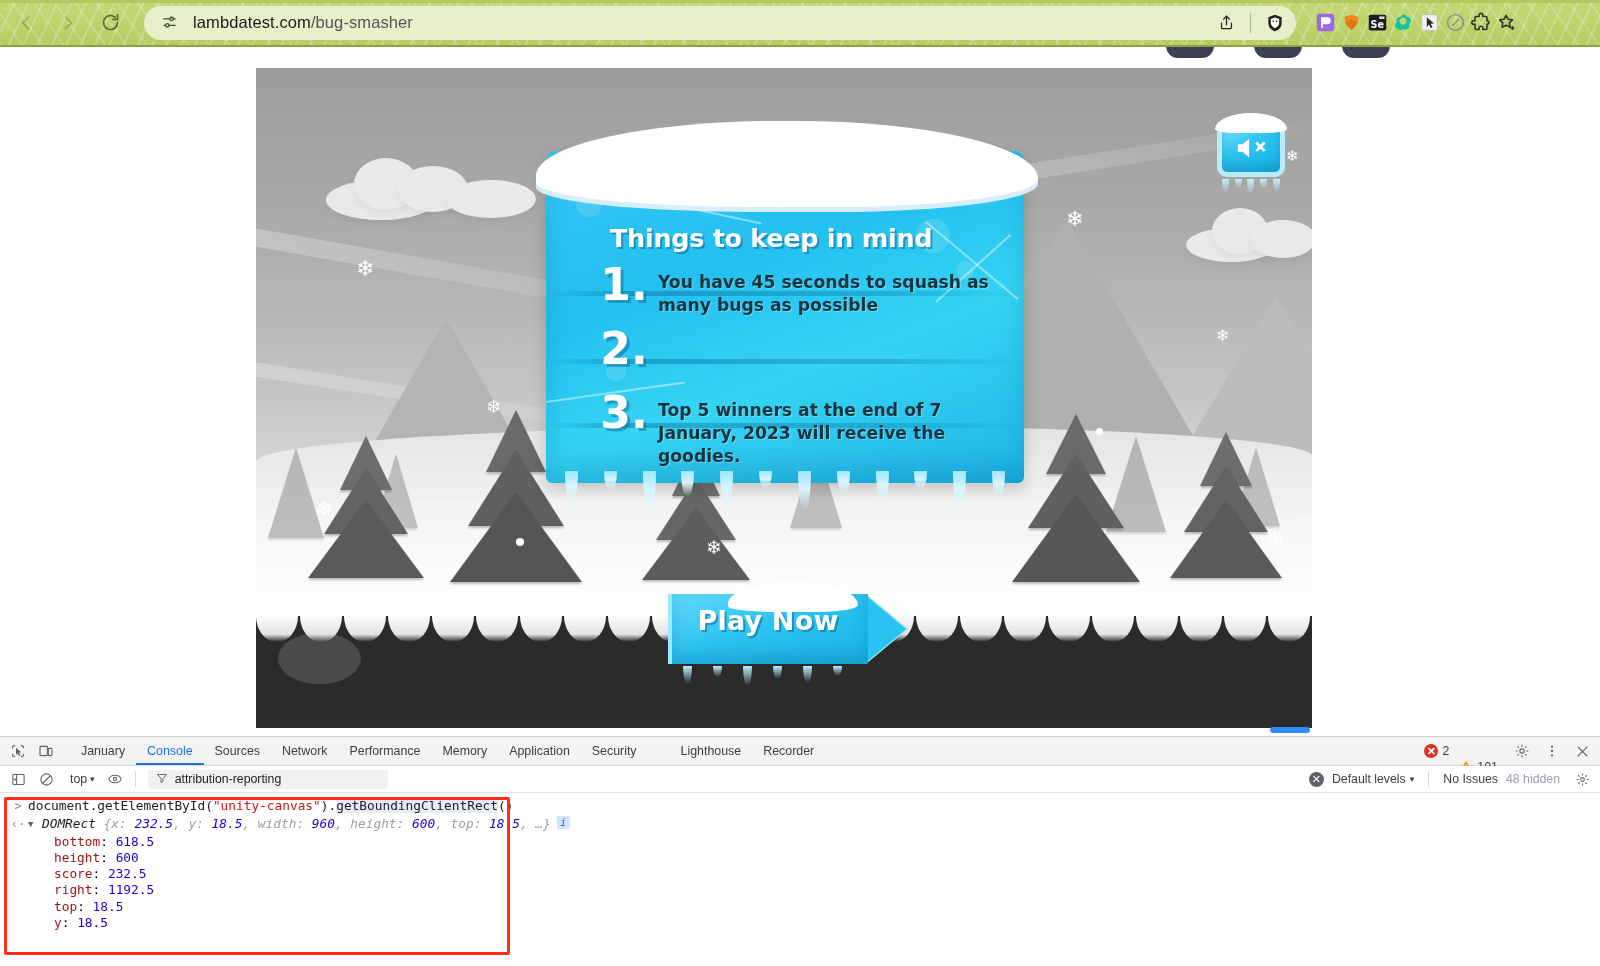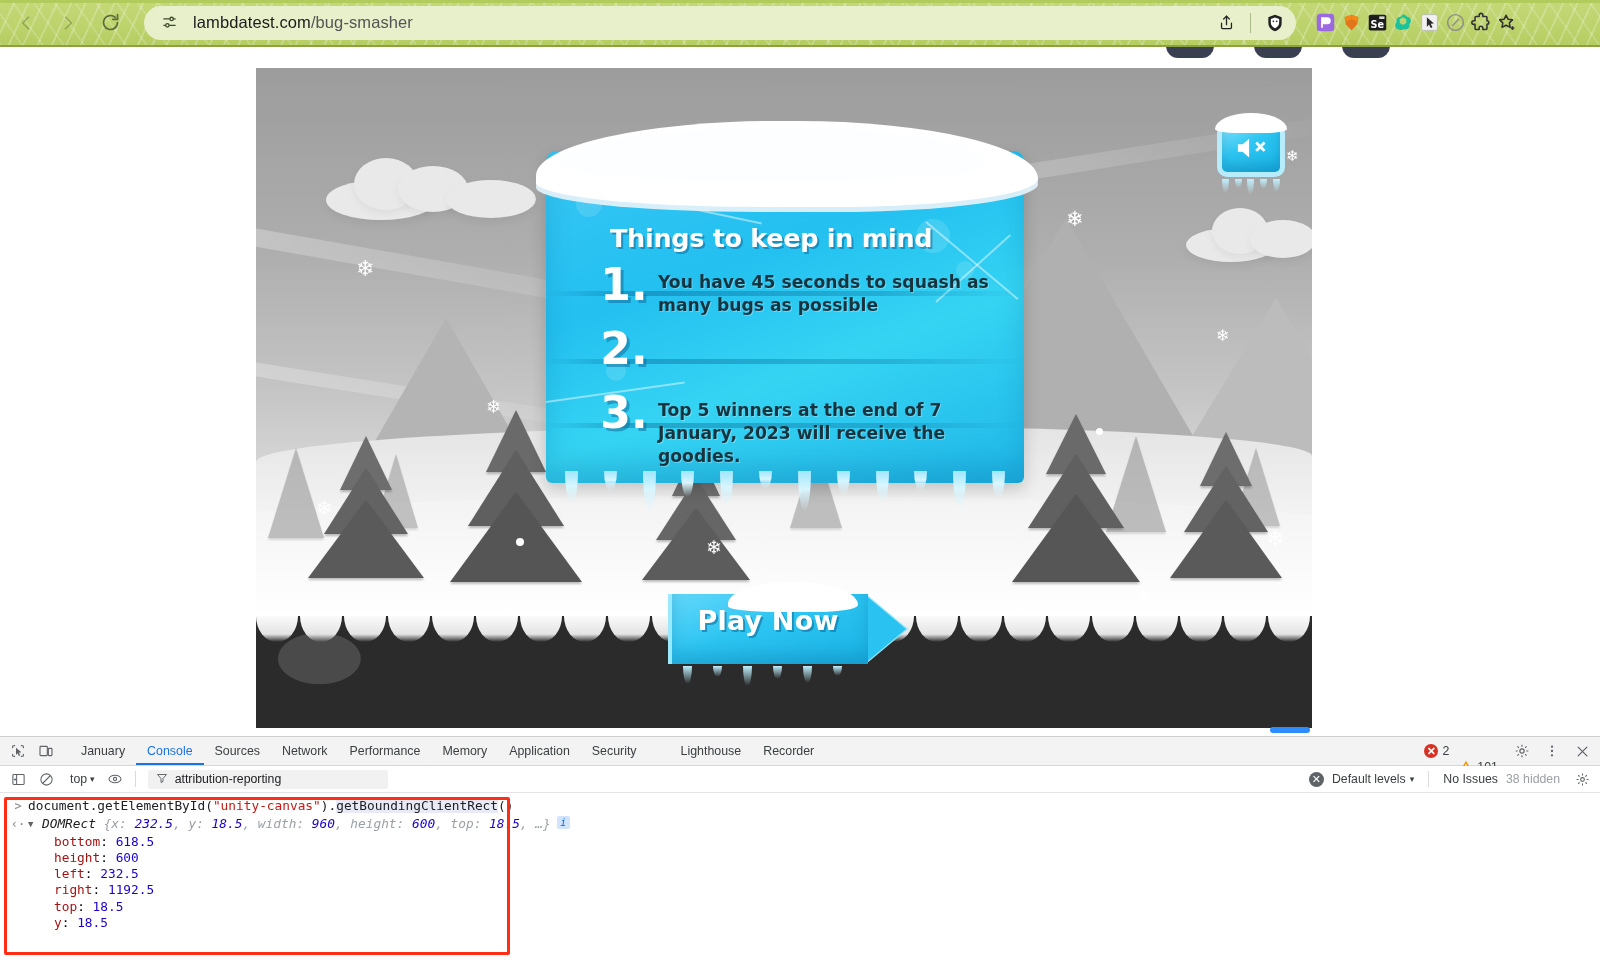--- a/index.html
+++ b/index.html
@@ -681,21 +681,21 @@
     </span>
 
     <span class="fb-right">
       <span class="clear-circle">✕</span>
       <span style="display:flex;align-items:center;gap:4px;">
         <span>Default levels</span>
         <span style="font-size:9px;">▾</span>
       </span>
       <span class="vsep"></span>
       <span>No Issues</span>
-      <span class="muted">38 hidden</span>
+      <span class="muted">48 hidden</span>
       <span class="dt-icon-btn">
         <svg width="15" height="15" viewBox="0 0 24 24" fill="none" stroke="currentColor" stroke-width="1.7">
             <circle cx="12" cy="12" r="3"></circle>
             <path d="M12 2.5v3M12 18.5v3M2.5 12h3M18.5 12h3M5.2 5.2l2.1 2.1M16.7 16.7l2.1 2.1M18.8 5.2l-2.1 2.1M7.3 16.7l-2.1 2.1"></path>
           </svg>
       </span>
     </span>
   </div>
 
   <div id="console-area">
@@ -708,18 +708,18 @@
 
     <div class="c-row" style="padding-left:8px;">
       <span class="c-gutter">‹·</span>
       <span class="tri">▼</span>
       <span style="margin-left:4px;"><span class="tok-name">DOMRect</span><span class="tok-dim">&nbsp;{</span><span class="tok-dim">x</span><span class="tok-dim">: </span><span class="tok-num" style="font-style:italic">232.5</span><span class="tok-dim">, </span><span class="tok-dim">y</span><span class="tok-dim">: </span><span class="tok-num" style="font-style:italic">18.5</span><span class="tok-dim">, </span><span class="tok-dim">width</span><span class="tok-dim">: </span><span class="tok-num" style="font-style:italic">960</span><span class="tok-dim">, </span><span class="tok-dim">height</span><span class="tok-dim">: </span><span class="tok-num" style="font-style:italic">600</span><span class="tok-dim">, </span><span class="tok-dim">top</span><span class="tok-dim">: </span><span class="tok-num" style="font-style:italic">18.5</span><span class="tok-dim">, </span><span class="tok-dim">…}</span></span>
         <span class="info-badge">i</span>
     </div>
 
     <div class="prop-row"><span class="prop-key">bottom</span><span>: </span><span class="prop-val">618.5</span></div>
     <div class="prop-row"><span class="prop-key">height</span><span>: </span><span class="prop-val">600</span></div>
-    <div class="prop-row"><span class="prop-key">left</span><span>: </span><span class="prop-val">232.5</span></div>
+    <div class="prop-row"><span class="prop-key">score</span><span>: </span><span class="prop-val">232.5</span></div>
     <div class="prop-row"><span class="prop-key">right</span><span>: </span><span class="prop-val">1192.5</span></div>
     <div class="prop-row"><span class="prop-key">top</span><span>: </span><span class="prop-val">18.5</span></div>
     <div class="prop-row"><span class="prop-key">y</span><span>: </span><span class="prop-val">18.5</span></div>
   </div>
 </div>
 
 </body></html>

